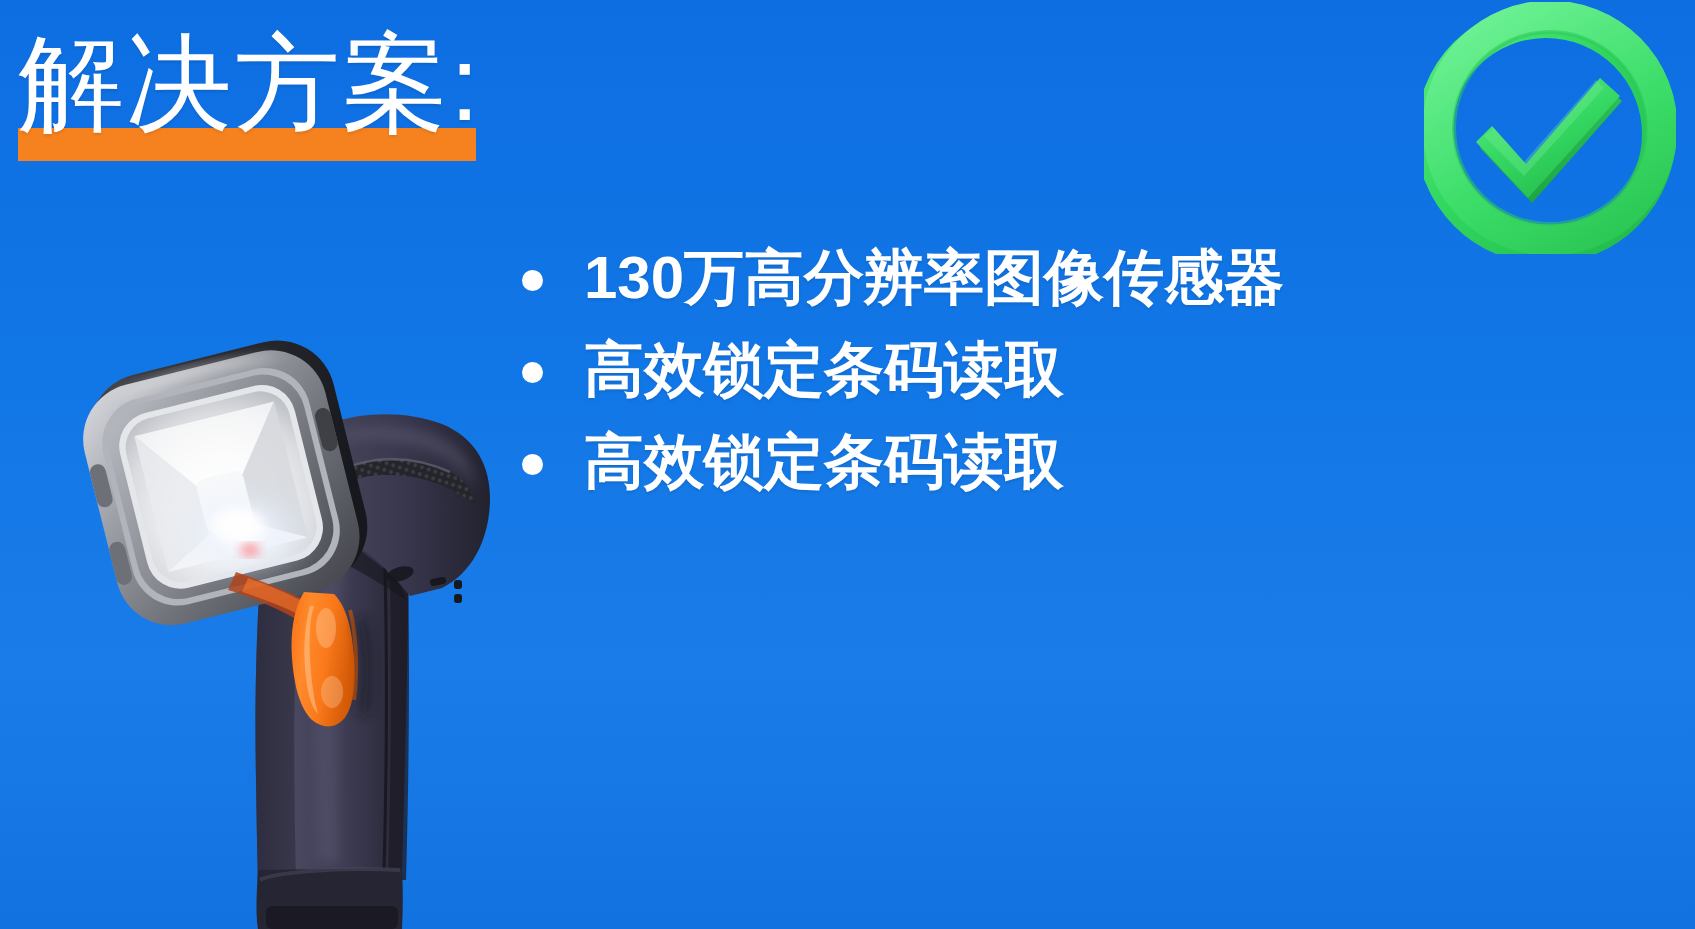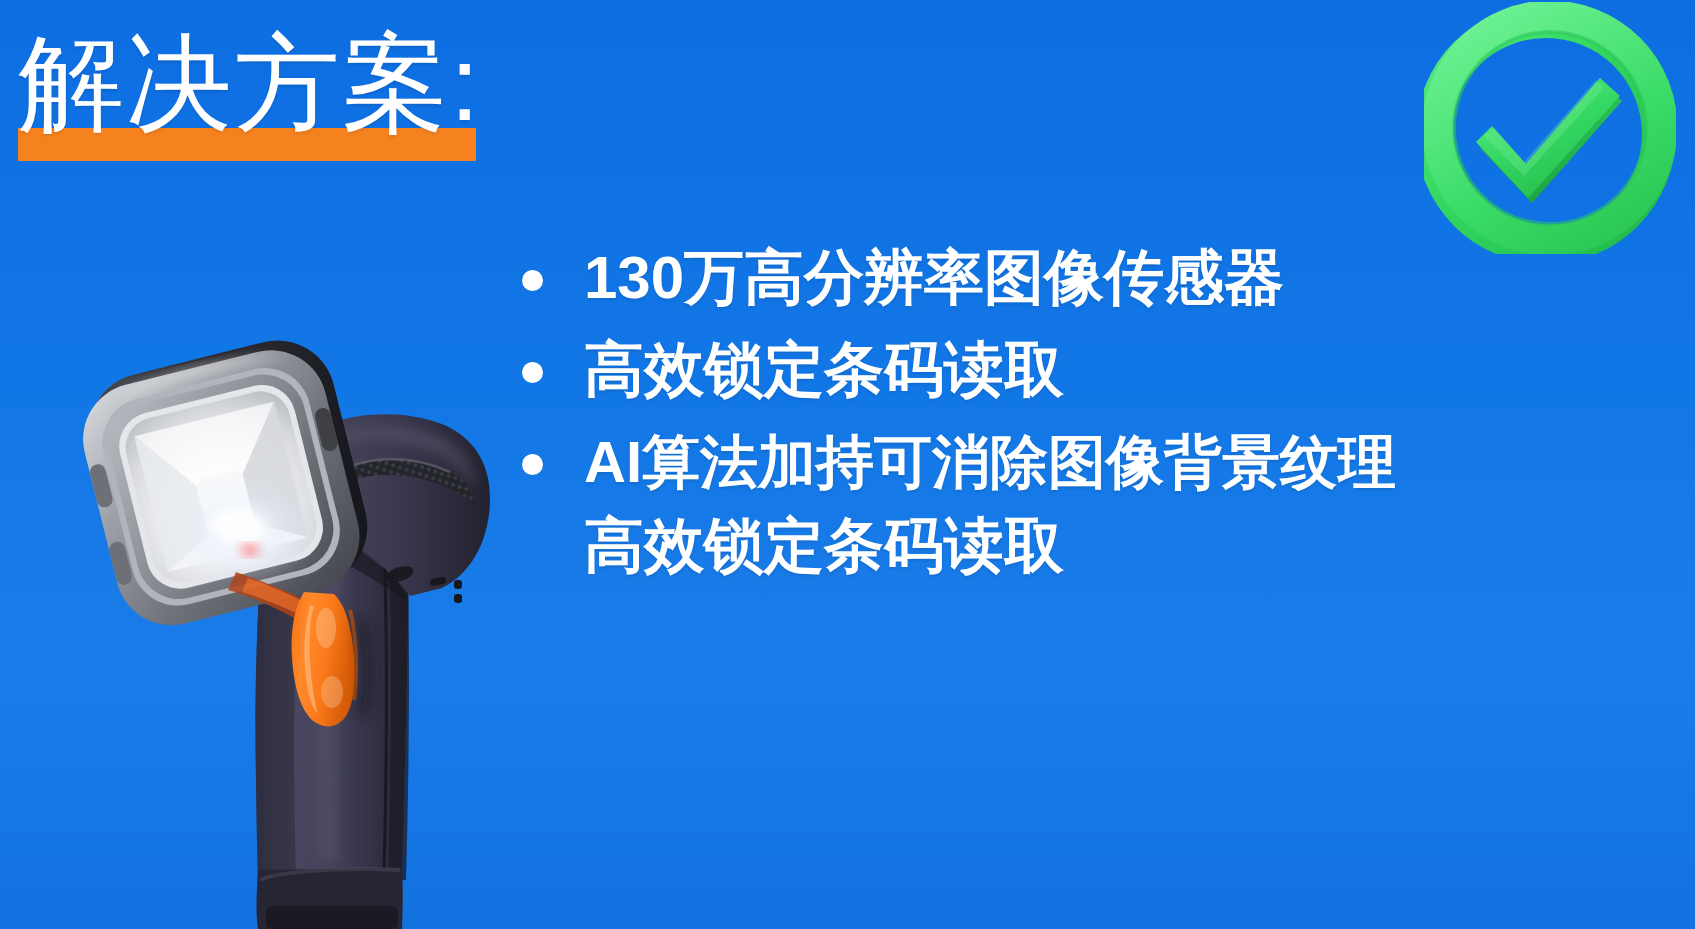--- a/index.html
+++ b/index.html
@@ -323,20 +323,19 @@
     <div class="bullet-block">
       <div class="bullet-dot"></div>
       <div class="bullet-lines">
         <div class="bline">高效锁定条码读取</div>
       </div>
     </div>
 
     <div class="bullet-block">
       <div class="bullet-dot"></div>
       <div class="bullet-lines">
-        <div class="bline small">AI算法加持可消除图像背景纹理</div>
         <div class="bline">高效锁定条码读取</div>
       </div>
     </div>
 
   </div>
 
 </div>
 
 </body></html>

